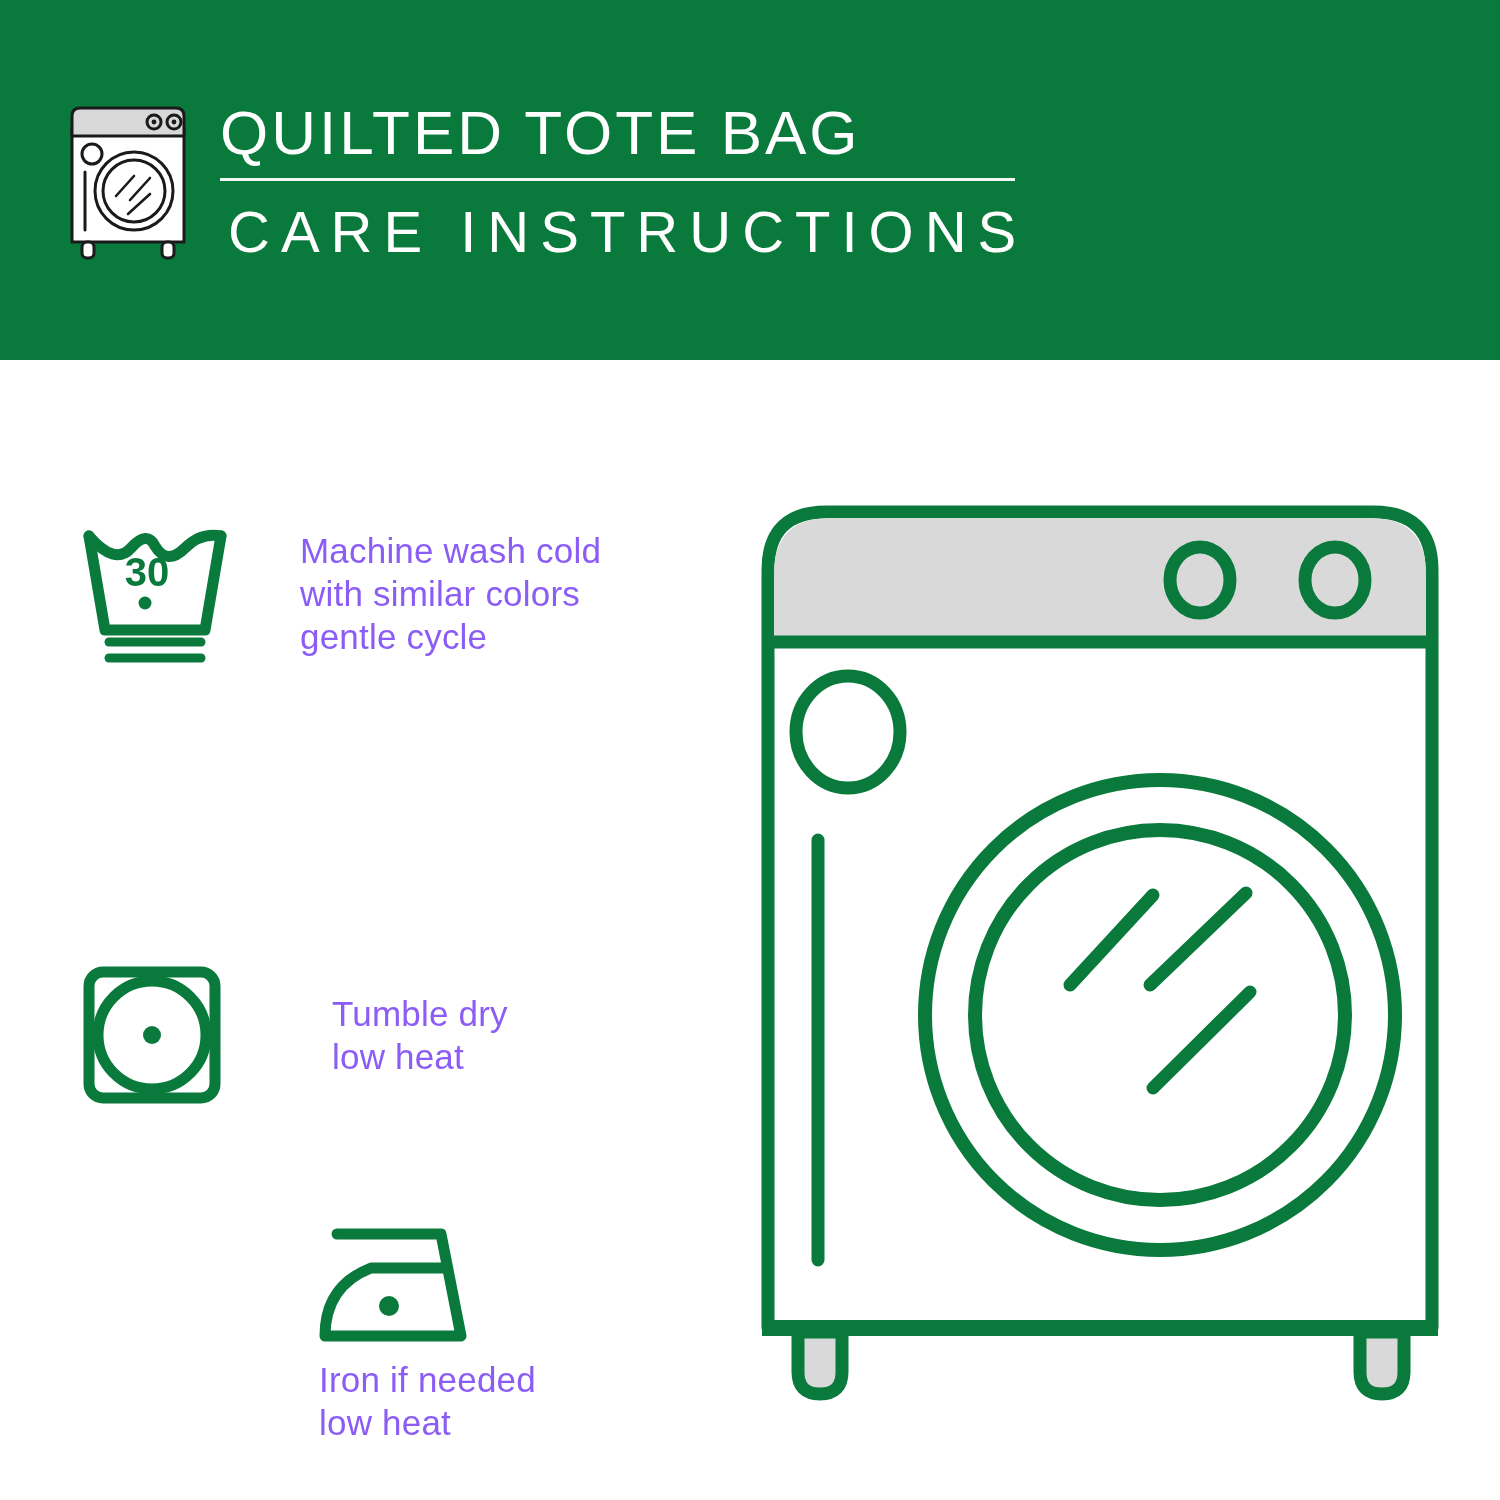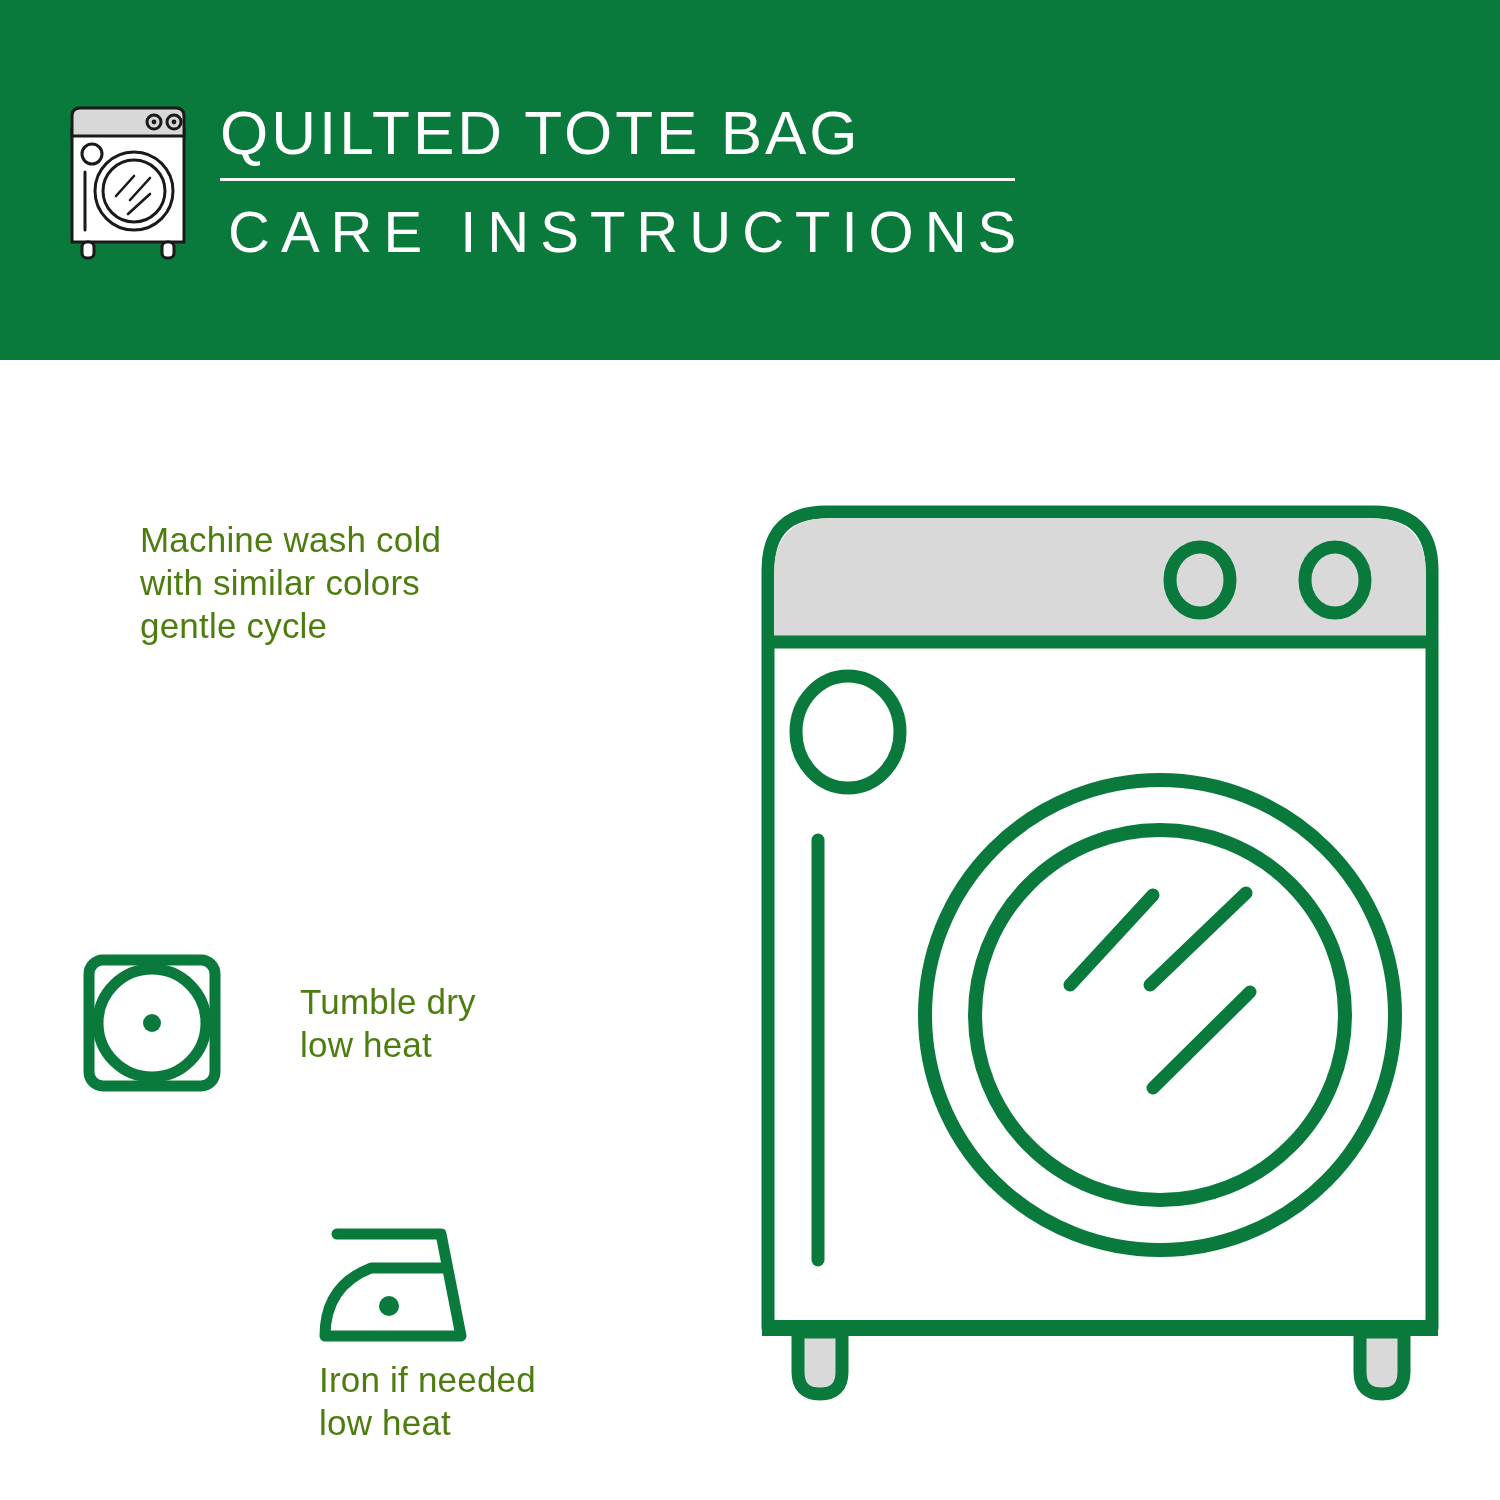--- a/index.html
+++ b/index.html
@@ -80,36 +80,36 @@
   }
   .care-row {
     position: absolute;
     left: 75px;
     display: flex;
     align-items: center;
     width: 640px;
   }
   .care-row.r0 { top: 158px; }
   .care-row.r1 { top: 378px; }
-  .care-row.r2 { top: 588px; }
+  .care-row.r2 { top: 600px; gap: 32px; }
   .care-row.r3 { top: 848px; flex-direction: column; }
 
   .care-symbol {
     width: 160px;
     height: 150px;
     flex: 0 0 auto;
     display: flex;
     align-items: center;
     justify-content: flex-start;
   }
   .care-text {
     font-size: 35px;
     font-weight: 500;
     line-height: 43px;
-    color: #4d7c0f;
+    color: #8b5cf6;
     letter-spacing: 0.2px;
     margin-left: 65px;
     white-space: pre-line;
   }
 
   
   .machine-wrap {
     position: absolute;
     left: 740px;
     top: 470px;
@@ -157,20 +157,30 @@
       <div class="title-rule"></div>
       <div class="title-sub">CARE INSTRUCTIONS</div>
     </div>
 
   </div>
 </div>
 
 <div class="care-list">
 
   <div class="care-row r0">
+    <div class="care-symbol">
+      <svg viewBox="0 0 160 150" width="160" height="150">
+        <path d="M14 18 L30 112 L130 112 L146 18" fill="none" stroke="#0a7a3c" stroke-width="11" stroke-linecap="round" stroke-linejoin="round"></path>
+        <path d="M14 18 Q40 48 56 30 Q72 12 80 28 Q92 48 110 30 Q126 14 146 18" fill="none" stroke="#0a7a3c" stroke-width="11" stroke-linecap="round" stroke-linejoin="round"></path>
+        <text x="72" y="68" font-family="'Liberation Sans', sans-serif" font-size="40" font-weight="bold" fill="#0a7a3c" text-anchor="middle">30</text>
+        <circle cx="70" cy="85" r="6.5" fill="#0a7a3c"></circle>
+        <line x1="34" y1="124" x2="126" y2="124" stroke="#0a7a3c" stroke-width="9" stroke-linecap="round"></line>
+        <line x1="34" y1="140" x2="126" y2="140" stroke="#0a7a3c" stroke-width="9" stroke-linecap="round"></line>
+      </svg>
+    </div>
     <div class="care-text">Machine wash cold
 with similar colors
 gentle cycle</div>
   </div>
 
 
   <div class="care-row r2">
     <div class="care-symbol">
       <svg viewBox="0 0 160 150" width="160" height="150">
         <rect x="14" y="12" width="126" height="126" rx="14" ry="14" fill="none" stroke="#0a7a3c" stroke-width="11"></rect>

